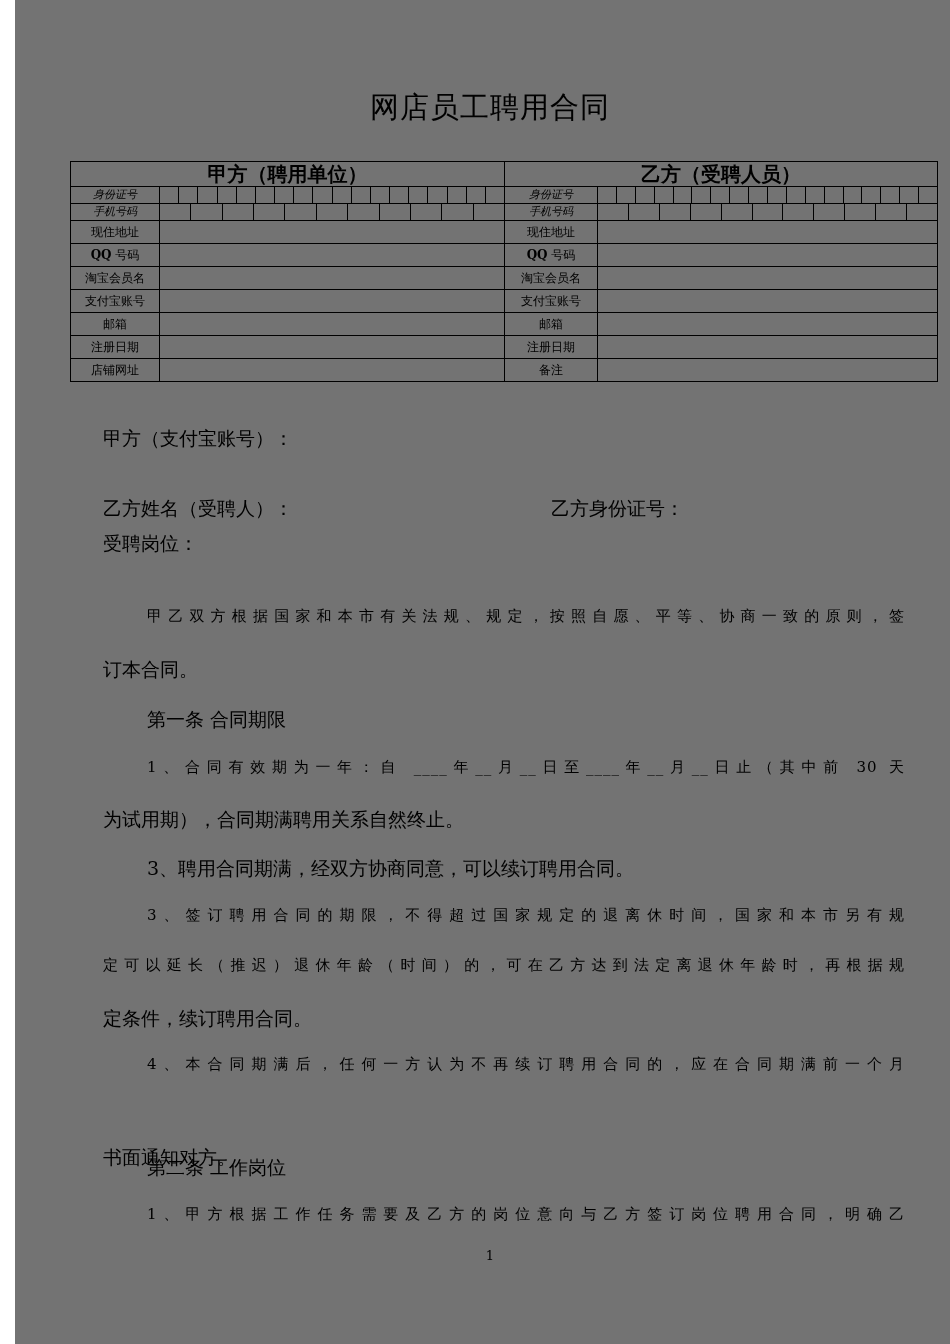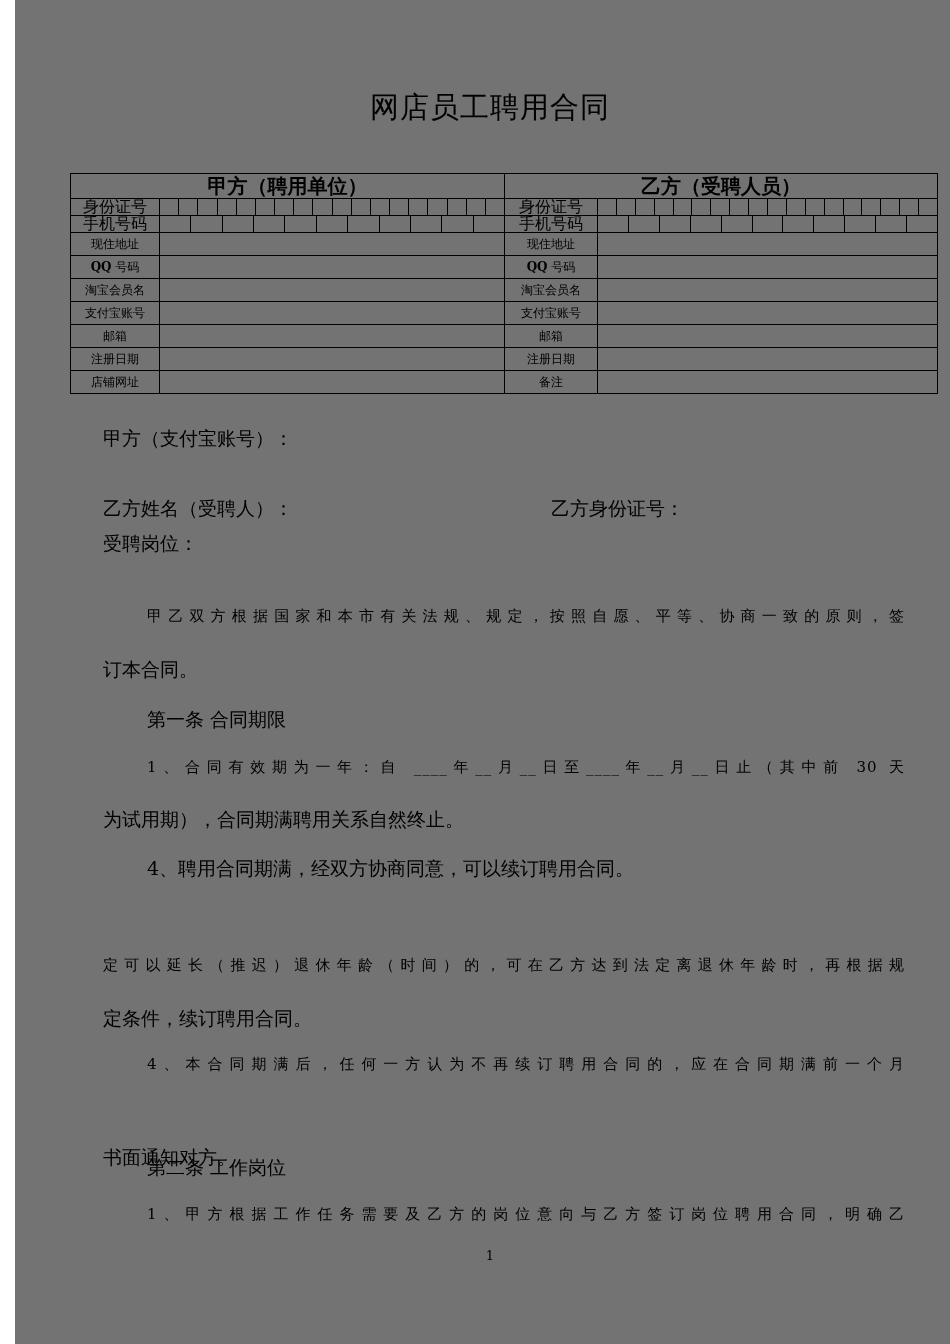--- a/index.html
+++ b/index.html
@@ -2,25 +2,25 @@
 <html><head>
 <meta charset="utf-8">
 <style>
   html, body { margin: 0; padding: 0; background: #ffffff; }
   body { width: 950px; height: 1344px; position: relative; overflow: hidden;
          font-family: "DejaVu Serif", "Liberation Serif", serif; color: #000; }
   .page { position: absolute; left: 15px; top: 0; width: 950px; height: 1344px; background: #737373; }
   .title { position: absolute; top: 88px; left: 0; width: 950px; text-align: center;
            font-family: "DejaVu Sans", "Liberation Sans", sans-serif; font-size: 29px; letter-spacing: 1px; }
   table.info { position: absolute; left: 55px; top: 161px; width: 867px; border-collapse: collapse;
-               table-layout: fixed; margin-top: 12px; }
+               table-layout: fixed; }
   table.info td { border: 1px solid #000; padding: 0; height: 22px; font-size: 12px; text-align: center;
                   vertical-align: middle; line-height: 14px; overflow: hidden; white-space: nowrap; }
   table.info tr.head td { height: 24px; font-size: 20px; line-height: 24px; font-weight: bold; }
-  table.info tr.small td { height: 16px; font-size: 16px; line-height: 14px; }
+  table.info tr.small td { height: 16px; font-size: 11px; line-height: 14px; font-style: italic; }
   .boxes { display: flex; width: 100%; height: 16px; }
   .boxes span { flex: 1; border-right: 1px solid #000; box-sizing: border-box; height: 16px; }
   .boxes span:last-child { border-right: none; }
   .qq b { font-weight: bold; }
   .body-text { position: absolute; left: 88px; width: 802px; font-size: 15px; letter-spacing: 1px; }
   .line { position: absolute; white-space: nowrap; font-size: 19px; }
   .justify { text-align: justify; text-align-last: justify; }
   .pagenum { position: absolute; top: 1248px; left: 0; width: 950px; text-align: center; font-size: 13px; }
 </style>
 </head>
@@ -175,22 +175,23 @@
   <div class="line" style="left:88px; top:531px;">受聘岗位：</div>
 
   <div class="body-text justify" style="left:132px; width:758px; top:607px;">甲乙双方根据国家和本市有关法规、规定，按照自愿、平等、协商一致的原则，签</div>
   <div class="line" style="left:88px; top:657px;">订本合同。</div>
 
   <div class="line" style="left:132px; top:707px;">第一条  合同期限</div>
 
   <div class="body-text justify" style="left:132px; width:758px; top:758px;">1、合同有效期为一年：自  ____年__月__日至____年__月__日止（其中前 30 天</div>
   <div class="line" style="left:88px; top:807px;">为试用期），合同期满聘用关系自然终止。</div>
 
-  <div class="line" style="left:132px; top:856px;">4、聘用合同期满，经双方协商同意，可以续订聘用合同。</div>
-
+  <div class="line" style="left:132px; top:856px;">3、聘用合同期满，经双方协商同意，可以续订聘用合同。</div>
+
+  <div class="body-text justify" style="left:132px; width:758px; top:906px;">3、签订聘用合同的期限，不得超过国家规定的退离休时间，国家和本市另有规</div>
   <div class="body-text justify" style="left:88px; width:802px; top:956px;">定可以延长（推迟）退休年龄（时间）的，可在乙方达到法定离退休年龄时，再根据规</div>
   <div class="line" style="left:88px; top:1006px;">定条件，续订聘用合同。</div>
 
   <div class="body-text justify" style="left:132px; width:758px; top:1055px;">4、本合同期满后，任何一方认为不再续订聘用合同的，应在合同期满前一个月</div>
   <div class="line" style="left:88px; top:1105px;margin-top:40px;">书面通知对方。</div>
 
   <div class="line" style="left:132px; top:1155px;">第二条  工作岗位</div>
 
   <div class="body-text justify" style="left:132px; width:758px; top:1205px;">1、甲方根据工作任务需要及乙方的岗位意向与乙方签订岗位聘用合同，明确乙</div>
 

